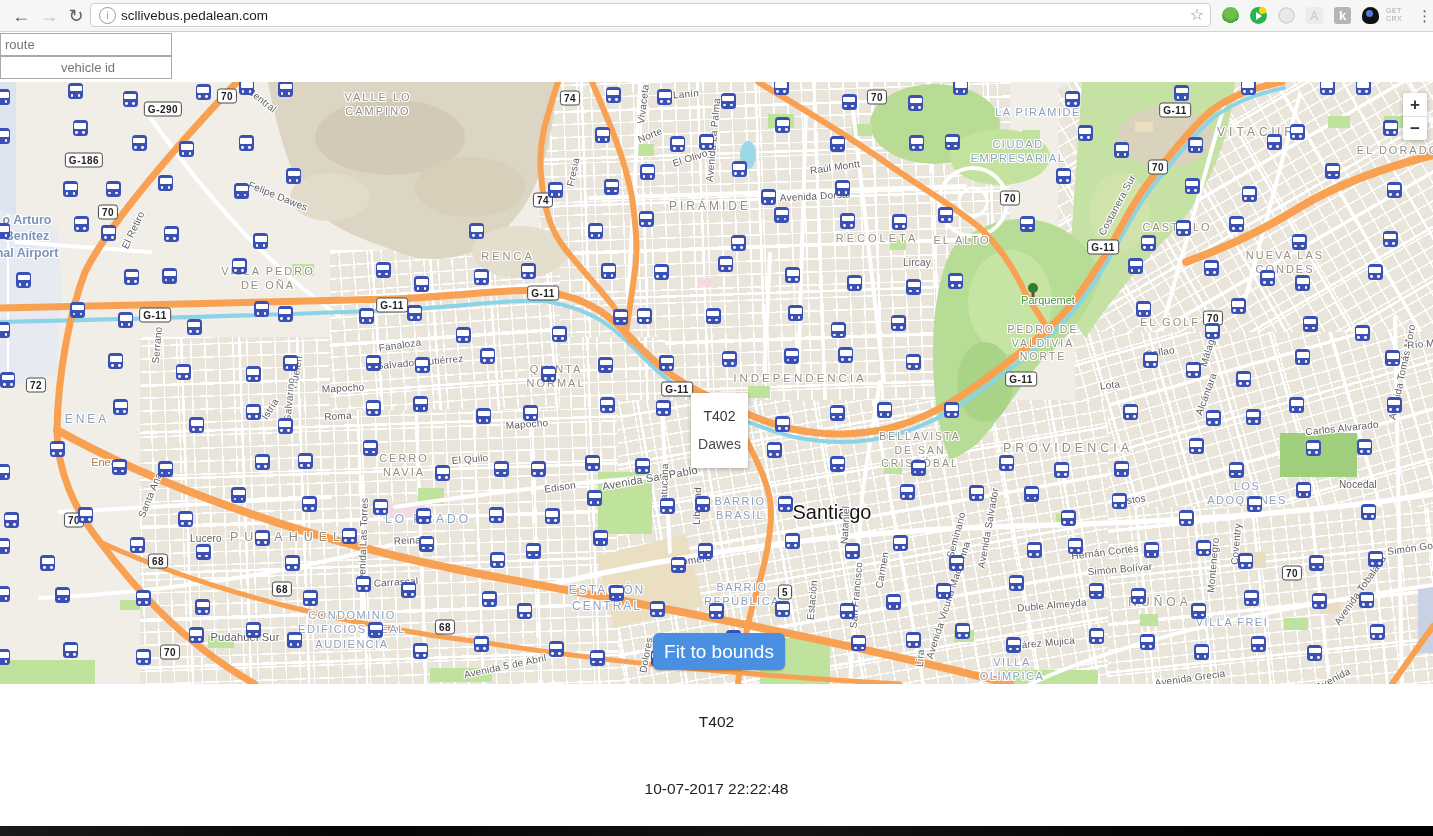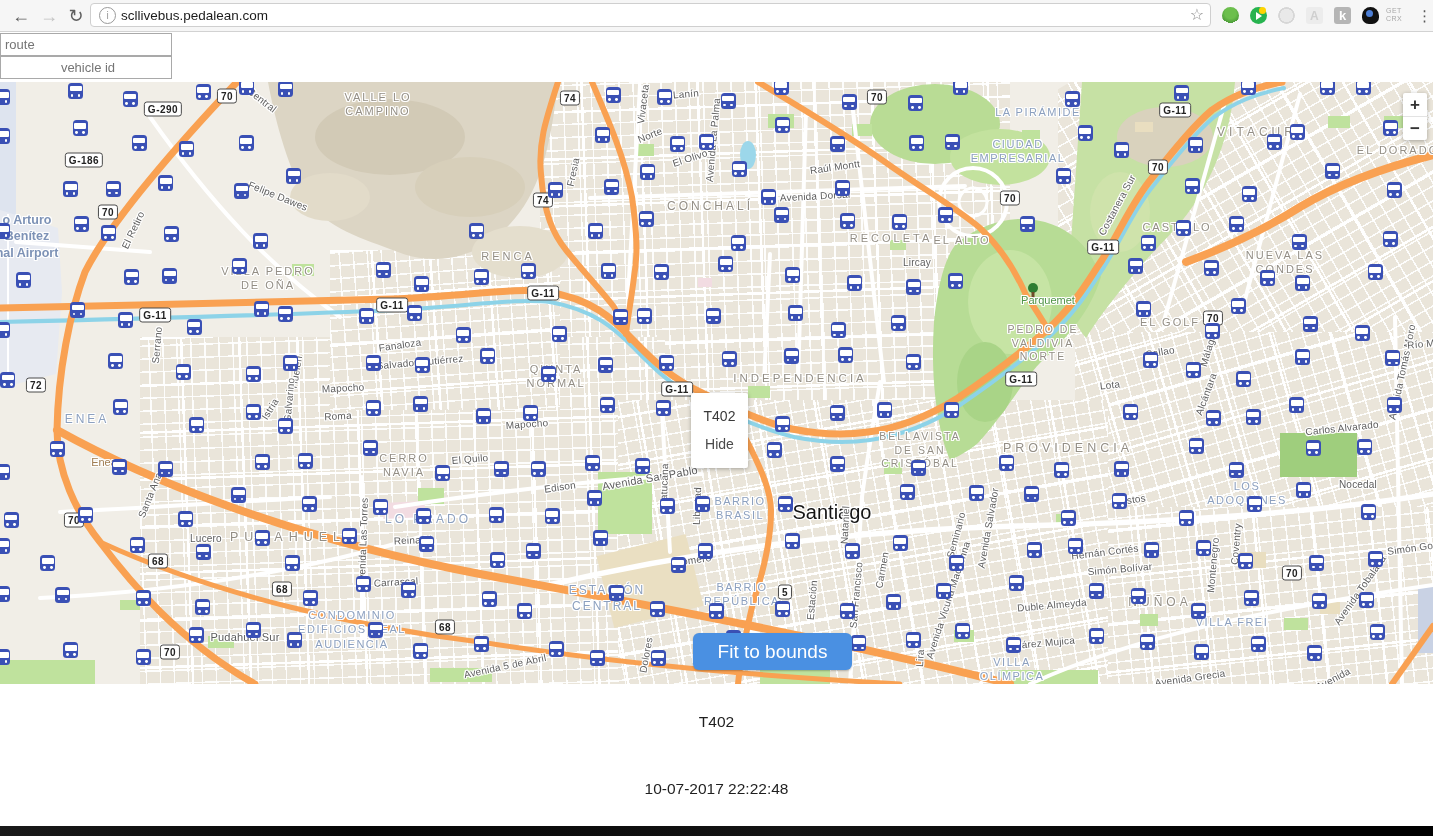--- a/index.html
+++ b/index.html
@@ -33,22 +33,22 @@
   .lbr{color:#a07d52;font-size:11px;letter-spacing:0;}
   .lcity{color:#151515;font-size:20px;letter-spacing:0;font-weight:500;}
   .shield{position:absolute;transform:translate(-50%,-50%);background:#fff;border:1.5px solid #4a4a4a;border-radius:3px;
     font-size:10px;font-weight:bold;color:#222;padding:0 3px;line-height:13px;height:13px;letter-spacing:.5px;}
   .bus{position:absolute;width:15px;height:16px;border-radius:3.5px;background:#3a50b5;margin:-7px 0 0 -7px;}
   .bus::before{content:'';position:absolute;left:1.5px;right:1.5px;top:3px;height:5.5px;background:#fff;border-radius:1px;}
   .bus::after{content:'';position:absolute;left:2.5px;bottom:2.2px;width:2.8px;height:2.8px;background:#fff;border-radius:50%;box-shadow:7px 0 0 #fff;}
   .popup{position:absolute;left:691px;top:311px;width:57px;height:75px;background:#fff;border-radius:2px;box-shadow:0 1px 4px rgba(0,0,0,.3);text-align:center;}
   .popup .t{margin-top:15px;font-size:14px;color:#3a3a3a;}
   .popup .h{margin-top:12px;font-size:14px;color:#4a4a4a;cursor:pointer;}
-  .fitbtn{position:absolute;left:653px;top:551px;width:159px;height:37px;background:#4a90e2;border:none;border-radius:6px;
-    color:#fff;font-size:19px;font-family:"Liberation Sans",sans-serif;box-shadow:0 1px 2px rgba(0,0,0,.25);margin-left:40px;}
+  .fitbtn{position:absolute;left:653px;top:551px;width:132px;height:37px;background:#4a90e2;border:none;border-radius:6px;
+    color:#fff;font-size:19px;font-family:"Liberation Sans",sans-serif;box-shadow:0 1px 2px rgba(0,0,0,.25);}
   .zoomctl{position:absolute;left:1403px;top:11px;width:24px;background:#fff;border-radius:2px;box-shadow:0 1px 4px rgba(0,0,0,.3);}
   .zoomctl div{width:24px;height:23px;text-align:center;line-height:23px;font-size:17px;font-weight:bold;color:#333;}
   .zoomctl .zin{border-bottom:1px solid #e3e3e3;}
   .details{position:absolute;left:0;top:684px;width:1433px;height:142px;background:#fff;}
   .dline{position:absolute;width:100%;text-align:center;font-size:15.5px;color:#1f1f1f;}
   .dock{position:absolute;left:0;top:826px;width:1433px;height:10px;background:linear-gradient(90deg,#1a1a1a,#050505 25%,#141414 55%,#000 90%);}
 </style>
 </head>
 <body>
 
@@ -196,22 +196,22 @@
         <path d="M758,0 C800,25 850,55 885,80 C920,105 955,125 980,146 C1000,165 1016,190 1026,213 C1036,228 1044,240 1049,250" stroke-width="6"></path>
         <path d="M702,311 C726,330 741,346 749,363 C763,391 771,411 771,429 C771,461 763,491 753,521 C747,546 741,571 738,602" stroke-width="6"></path>
         <path d="M1186,180 C1230,164 1270,144 1300,125 C1340,101 1390,84 1433,73" stroke-width="8"></path>
         <path d="M1392,602 L1433,544" stroke-width="6"></path>
       </g>
     </svg>
 
     <div id="lblLayer">
         <div class="lbl la" style="left: 378px; top: 22px; transform: translate(-50%, -50%) rotate(0deg);">VALLE LO
 CAMPINO</div>
-        <div class="lbl la" style="left: 710px; top: 125px; font-size: 12px; letter-spacing: 3px; transform: translate(-50%, -50%) rotate(0deg);">CONCHALÍ</div>
-        <div class="lbl la" style="left: 877px; top: 156px; letter-spacing: 3px; transform: translate(-50%, -50%) rotate(0deg); margin-left: 14px;">RECOLETA</div>
+        <div class="lbl la" style="left: 710px; top: 125px; font-size: 12px; letter-spacing: 3px; transform: translate(-50%, -50%) rotate(0deg);">PIRÁMIDE</div>
+        <div class="lbl la" style="left: 877px; top: 156px; letter-spacing: 3px; transform: translate(-50%, -50%) rotate(0deg);">RECOLETA</div>
         <div class="lbl la" style="left: 962px; top: 158px; transform: translate(-50%, -50%) rotate(0deg);">EL ALTO</div>
         <div class="lbl la" style="left: 268px; top: 196px; transform: translate(-50%, -50%) rotate(0deg);">VILLA PEDRO
 DE OÑA</div>
         <div class="lbl la" style="left: 508px; top: 174px; letter-spacing: 3px; transform: translate(-50%, -50%) rotate(0deg);">RENCA</div>
         <div class="lbl la" style="left: 556px; top: 294px; transform: translate(-50%, -50%) rotate(0deg);">QUINTA
 NORMAL</div>
         <div class="lbl la" style="left: 800px; top: 296px; font-size: 11.5px; letter-spacing: 3px; transform: translate(-50%, -50%) rotate(0deg);">INDEPENDENCIA</div>
         <div class="lbl la" style="left: 920px; top: 368px; font-size: 10.5px; transform: translate(-50%, -50%) rotate(0deg);">BELLAVISTA
 DE SAN
 CRISTÓBAL</div>
@@ -607,21 +607,21 @@
         <div class="bus" style="left: 1096.29px; top: 553.283px;"></div>
         <div class="bus" style="left: 1146.88px; top: 558.833px;"></div>
         <div class="bus" style="left: 1201.07px; top: 569.268px;"></div>
         <div class="bus" style="left: 1257.99px; top: 560.811px;"></div>
         <div class="bus" style="left: 1314.41px; top: 569.886px;"></div>
         <div class="bus" style="left: 1376.87px; top: 549.456px;"></div>
       </div>
 
     <div class="popup">
       <div class="t">T402</div>
-      <div class="h">Hide</div>
+      <div class="h">Dawes</div>
     </div>
     <button class="fitbtn">Fit to bounds</button>
     <div class="zoomctl">
       <div class="zin">+</div>
       <div class="zout">−</div>
     </div>
   </div>
 
   <div class="details">
     <div class="dline" style="top:29px;">T402</div>

